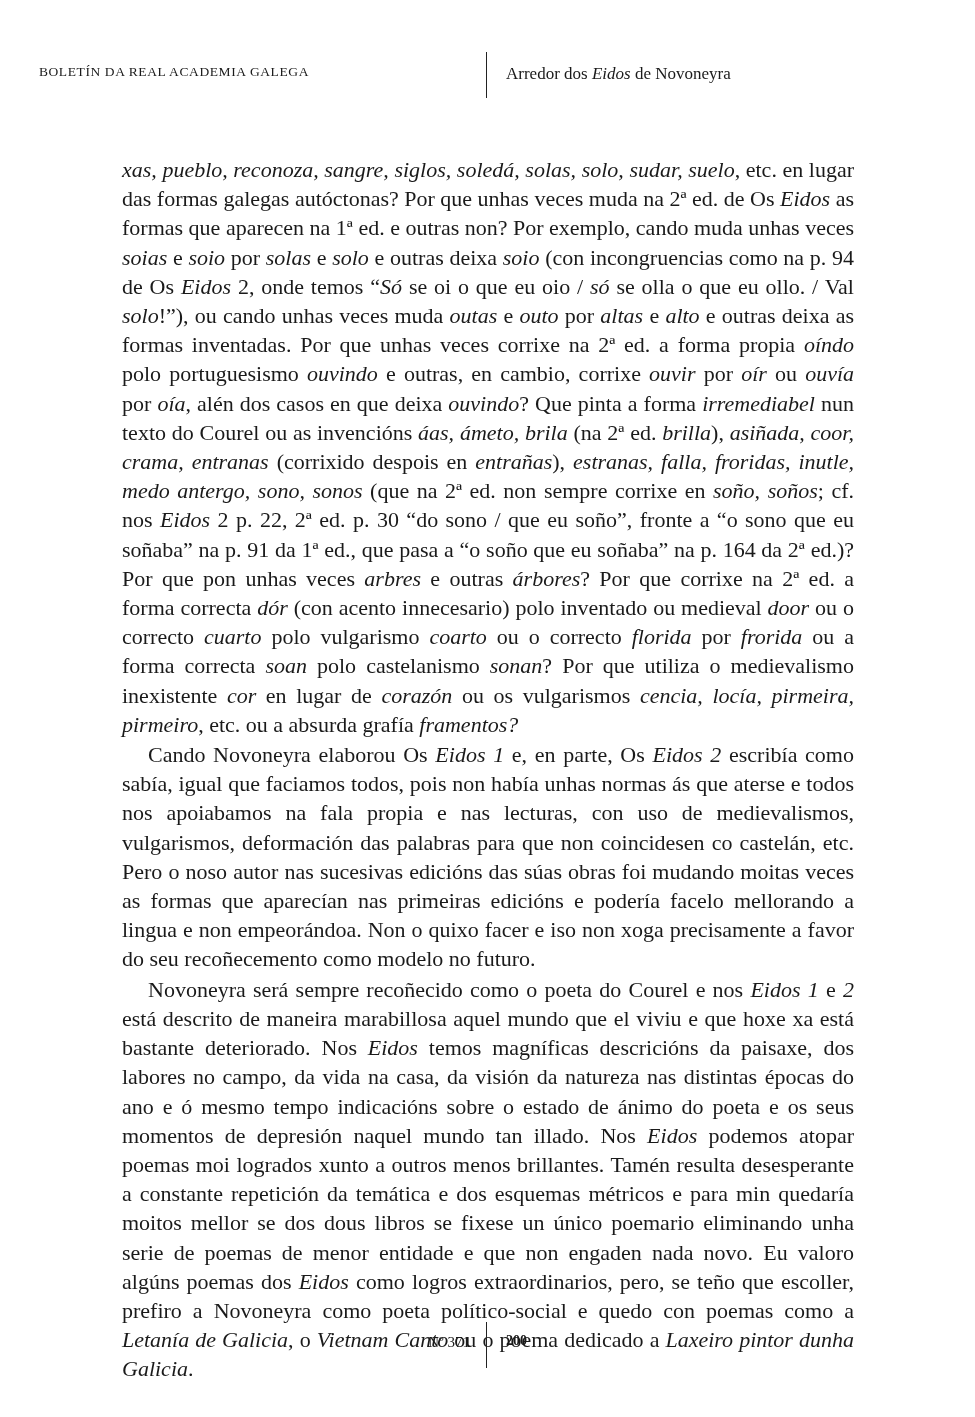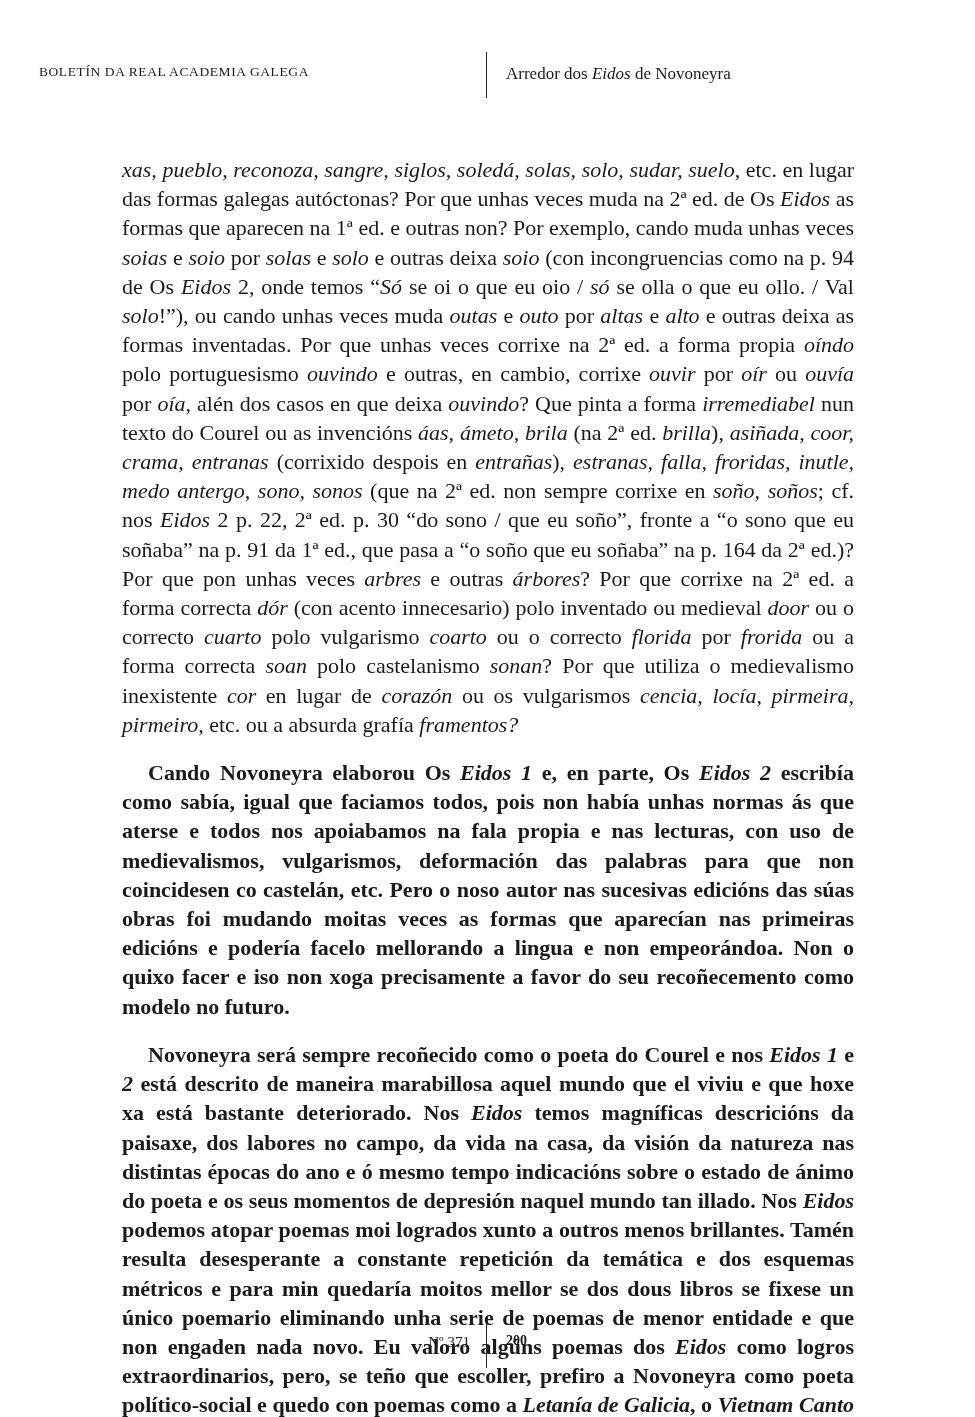--- a/index.html
+++ b/index.html
@@ -5,21 +5,21 @@
   html, body { margin: 0; padding: 0; background: #ffffff; }
   body { width: 975px; height: 1417px; position: relative; overflow: hidden;
          font-family: "Liberation Serif", "DejaVu Serif", serif; color: #1a1a1a; }
   .running-head { position: absolute; top: 52px; left: 0; width: 814px; height: 46px; }
   .rh-left { position: absolute; right: 505px; top: 12px; font-size: 13.5px; letter-spacing: 0.6px; }
   .rh-rule { position: absolute; left: 486px; top: 0; width: 1px; height: 46px; background: #222; }
   .rh-right { position: absolute; left: 506px; top: 12px; font-size: 17px; }
   .body-text { position: absolute; top: 155px; left: 122px; width: 732px;
                font-size: 22px; line-height: 29.2px; text-align: justify; }
   .body-text p { margin: 0; }
-  .body-text p.indent { text-indent: 26px; margin-top: 19px; font-weight: bold; }
+  .body-text p.indent { text-indent: 26px; margin-top: 1px; }
   .body-text i { font-style: italic; }
   .folio { position: absolute; top: 1322px; left: 0; width: 975px; height: 46px; }
   .folio-left { position: absolute; right: 505px; top: 12px; font-size: 15px; }
   .folio-rule { position: absolute; left: 486px; top: 0; width: 1px; height: 46px; background: #222; }
   .folio-right { position: absolute; left: 506px; top: 11px; font-size: 14px; font-weight: bold; }
 </style>
 </head>
 <body>
 
 <div class="running-head">

